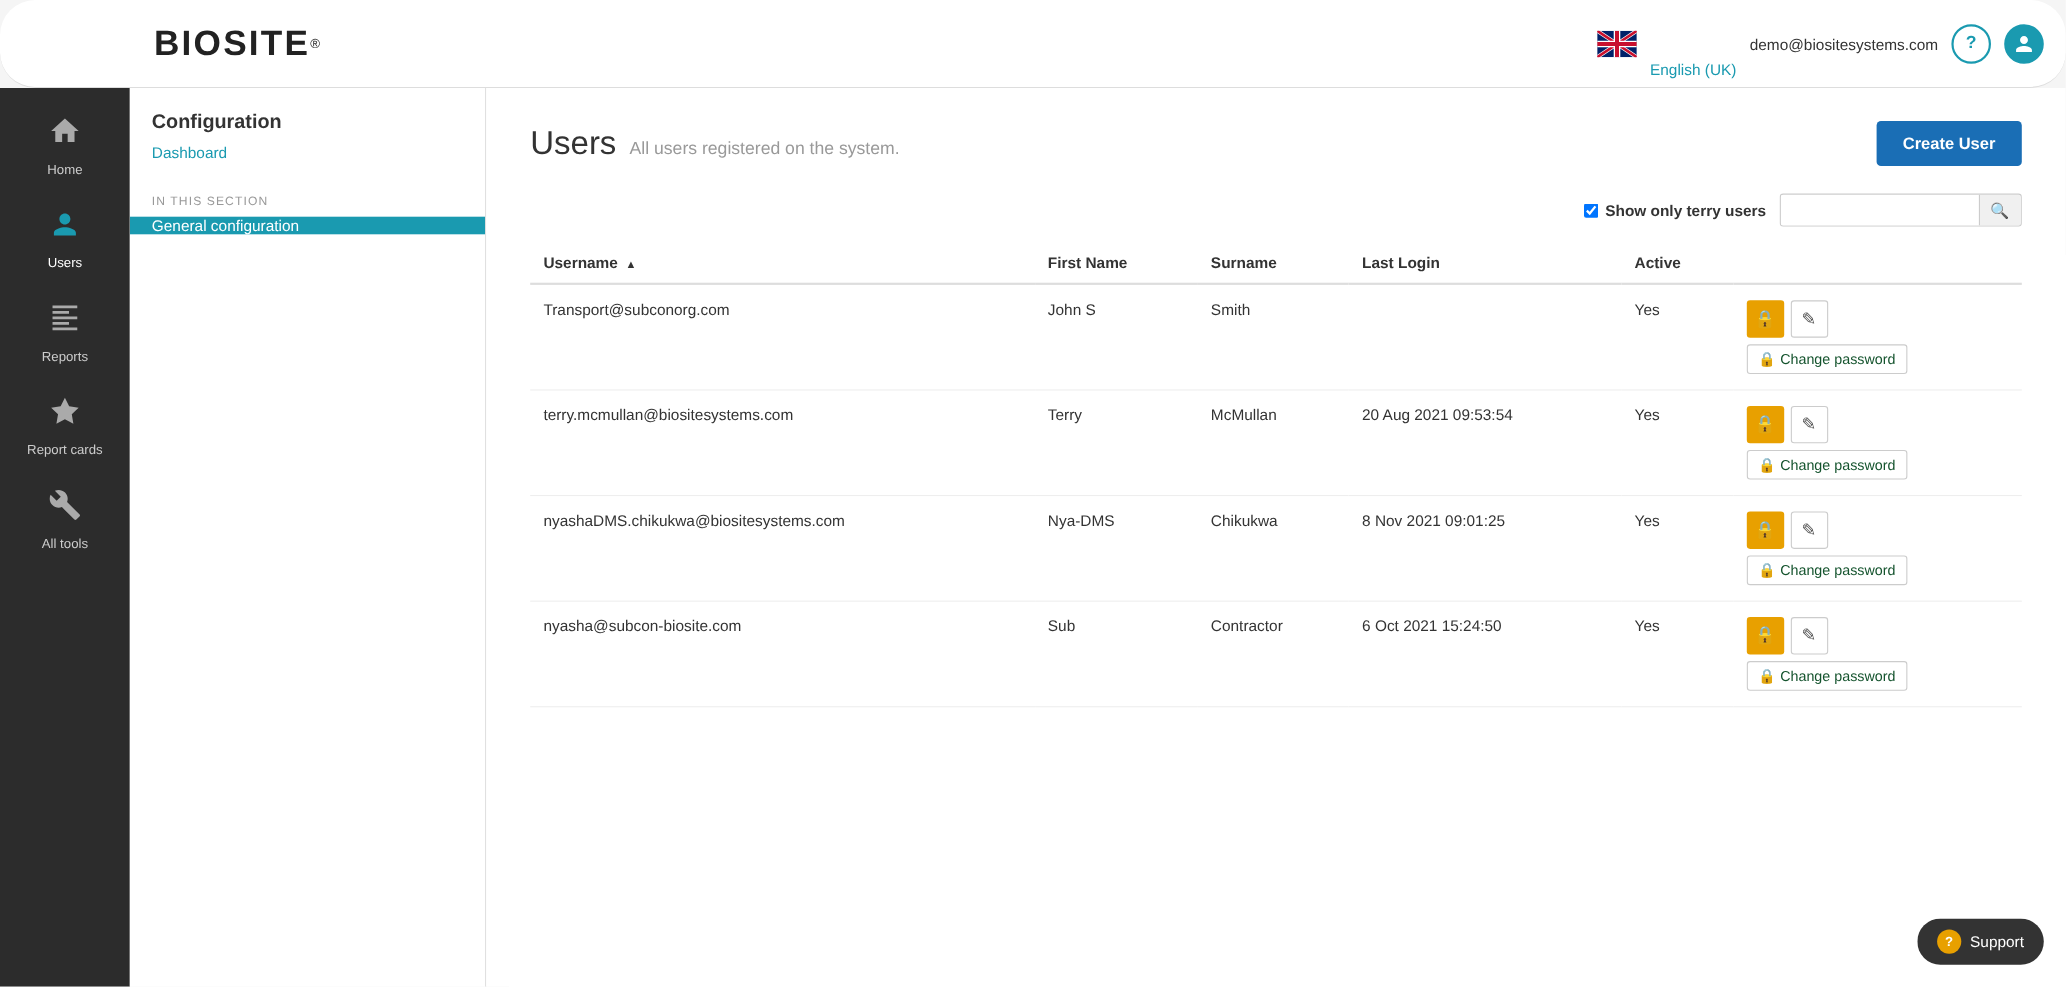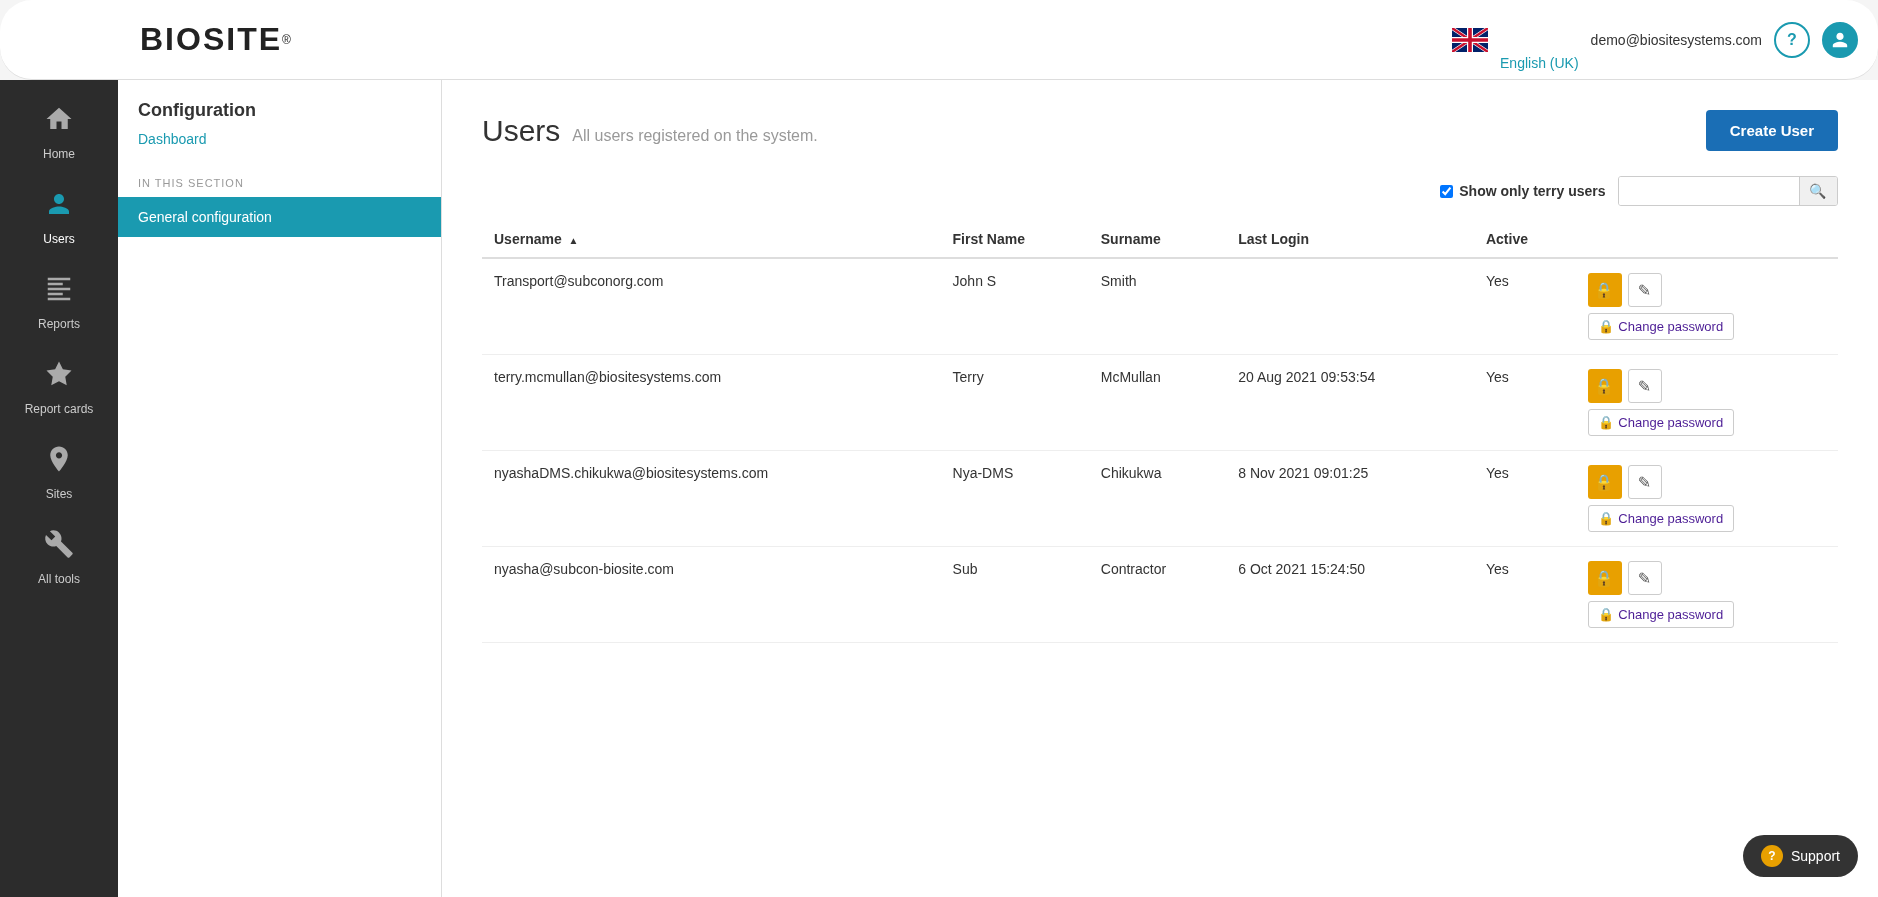--- a/index.html
+++ b/index.html
@@ -130,21 +130,21 @@
       padding: 0 20px 20px 20px;
     }
     .in-this-section {
       font-size: 11px;
       color: #999;
       padding: 10px 20px 8px 20px;
       text-transform: uppercase;
       letter-spacing: 1px;
     }
     .sidebar-menu-item {
-      padding: 12px 20px;
+      padding: 0 20px;
       cursor: pointer;
       color: #333;
       font-size: 14px;
     }
     .sidebar-menu-item.active {
       background: #1a9ab0;
       color: #fff;
     }
 
     
@@ -282,21 +282,21 @@
       height: 34px;
       border-radius: 3px;
       cursor: pointer;
       font-size: 16px;
       display: flex;
       align-items: center;
       justify-content: center;
     }
     .change-pwd-btn {
       background: #fff;
-      color: #4c1d95;
+      color: #14532d;
       border: 1px solid #ccc;
       padding: 5px 10px;
       border-radius: 3px;
       cursor: pointer;
       font-size: 13px;
       display: flex;
       align-items: center;
       gap: 4px;
       text-align: right;
     }
@@ -398,28 +398,20 @@
 
     <a class="nav-item">
       <span class="nav-icon">
         <svg width="30" height="30" viewBox="0 0 24 24" fill="#aaa">
             <path d="M12 2l3.09 6.26L22 9.27l-5 4.87 1.18 6.88L12 17.77l-6.18 3.25L7 14.14 2 9.27l6.91-1.01L12 2z"></path>
           </svg>
       </span>
       <span class="nav-label">Report cards</span>
     </a>
 
-    <a class="nav-item">
-      <span class="nav-icon">
-        <svg width="30" height="30" viewBox="0 0 24 24" fill="#aaa">
-            <path d="M12 2C8.13 2 5 5.13 5 9c0 5.25 7 13 7 13s7-7.75 7-13c0-3.87-3.13-7-7-7zm0 9.5c-1.38 0-2.5-1.12-2.5-2.5s1.12-2.5 2.5-2.5 2.5 1.12 2.5 2.5-1.12 2.5-2.5 2.5z"></path>
-          </svg>
-      </span>
-      <span class="nav-label">Sites</span>
-    </a>
 
     <a class="nav-item">
       <span class="nav-icon">
         <svg width="30" height="30" viewBox="0 0 24 24" fill="#aaa">
             <path d="M22.7 19l-9.1-9.1c.9-2.3.4-5-1.5-6.9-2-2-5-2.4-7.4-1.3L9 6 6 9 1.6 4.7C.4 7.1.9 10.1 2.9 12.1c1.9 1.9 4.6 2.4 6.9 1.5l9.1 9.1c.4.4 1 .4 1.4 0l2.3-2.3c.5-.4.5-1.1.1-1.4z"></path>
           </svg>
       </span>
       <span class="nav-label">All tools</span>
     </a>
   </div>

